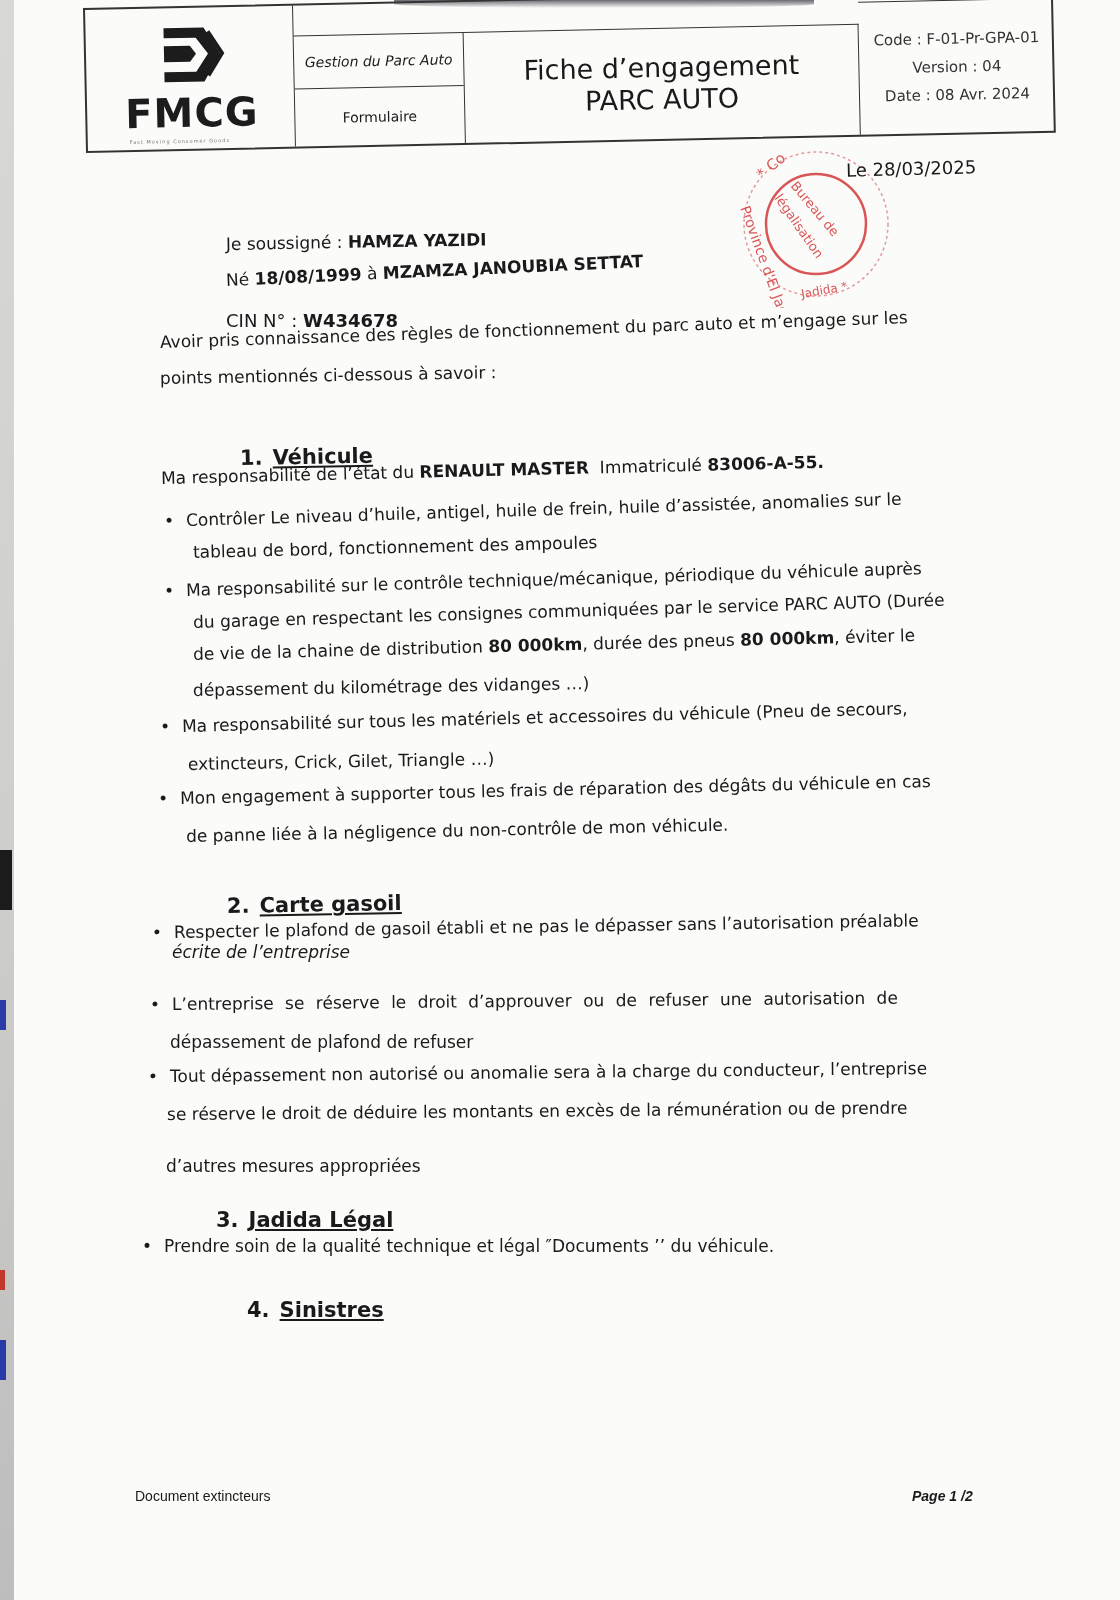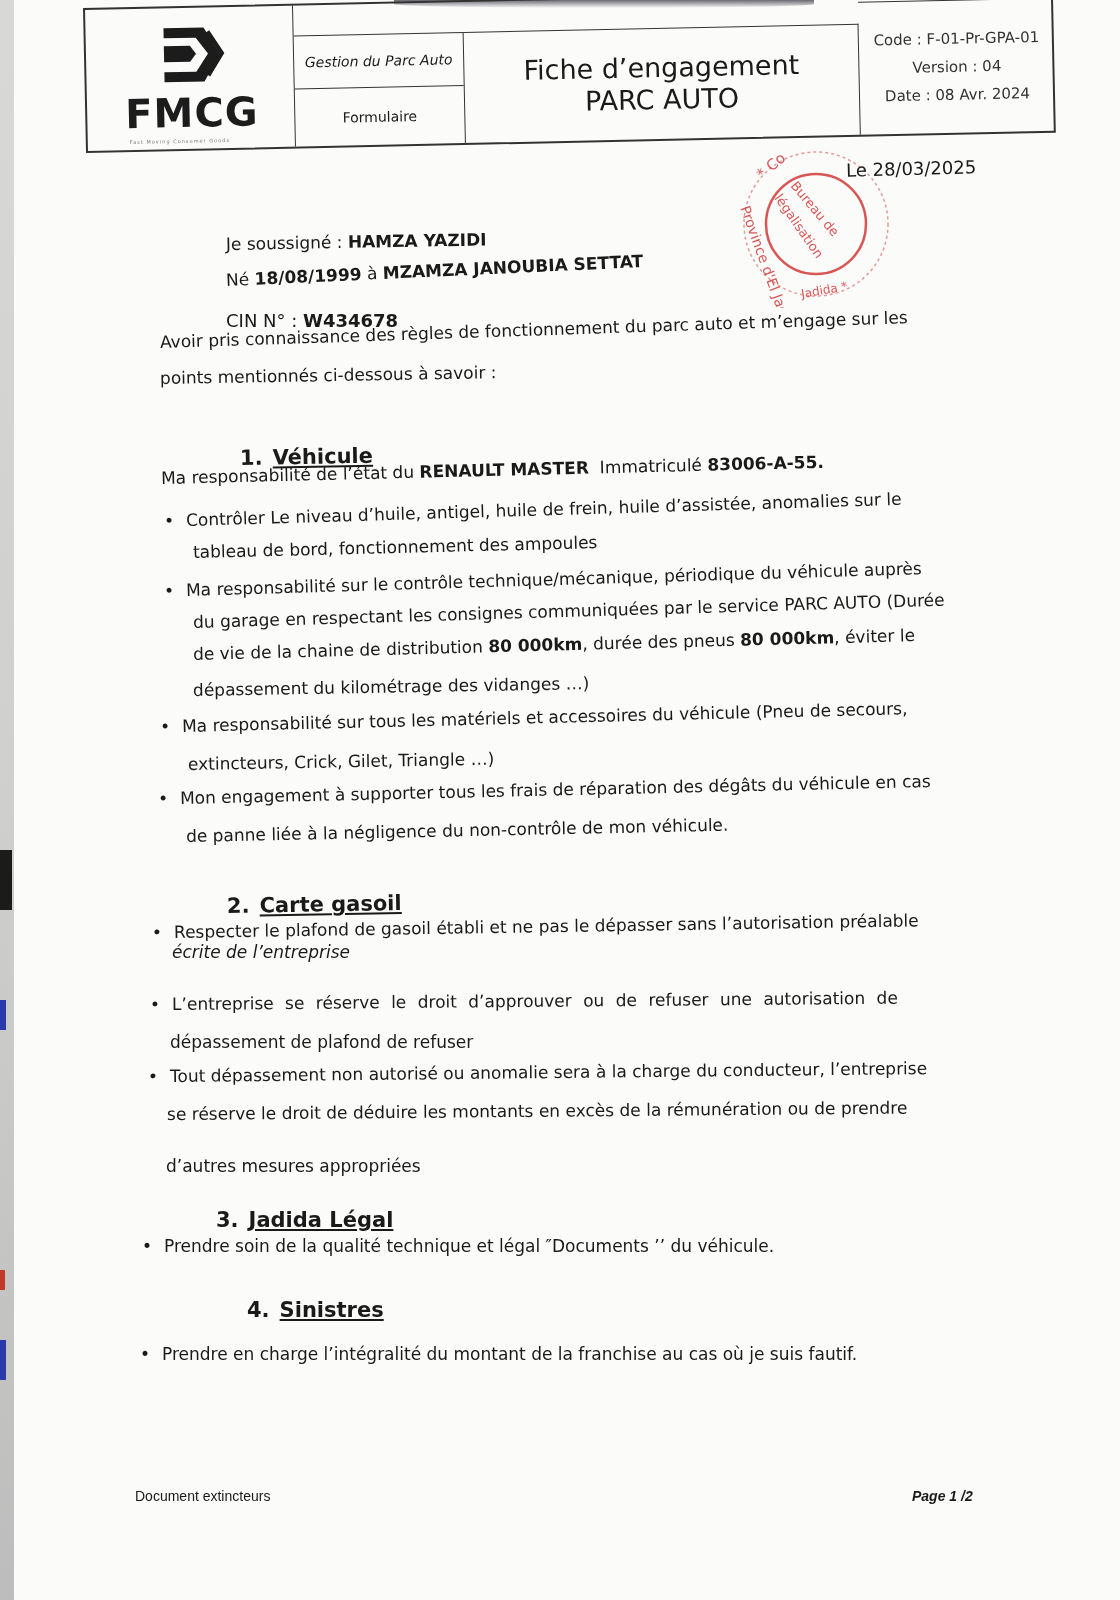--- a/index.html
+++ b/index.html
@@ -162,21 +162,20 @@
   <div class="line tight" style="left:152px; top:1140px;margin-top:16px;">d’autres mesures appropriées</div>
 
   <div class="section-title" style="left:202px; top:1208px;">
     <span class="num">3.</span><span class="txt">Jadida Légal</span>
   </div>
   <div class="line tight bullet" style="left:150px; top:1236px;">Prendre soin de la qualité technique et légal ″Documents ʼʼ du véhicule.</div>
 
   <div class="section-title" style="left:198px; top:1298px;margin-left:35px;">
     <span class="num">4.</span><span class="txt">Sinistres</span>
   </div>
-  <div class="line tight bullet" style="left:148px; top:1344px;">Prendre en charge l’intégralité du montant de la franchise au cas où je suis fautif.</div>
 
   <div class="footer" style="left:121px; top:1488px;">Document extincteurs</div>
   <div class="footer" style="left:898px; top:1488px; font-weight:bold;font-style:italic;">Page 1 /2</div>
 </div>
 
 <style>
   .bullet { padding-left:0; }
   .bullet::before { left:-22px; }
 </style>
 

